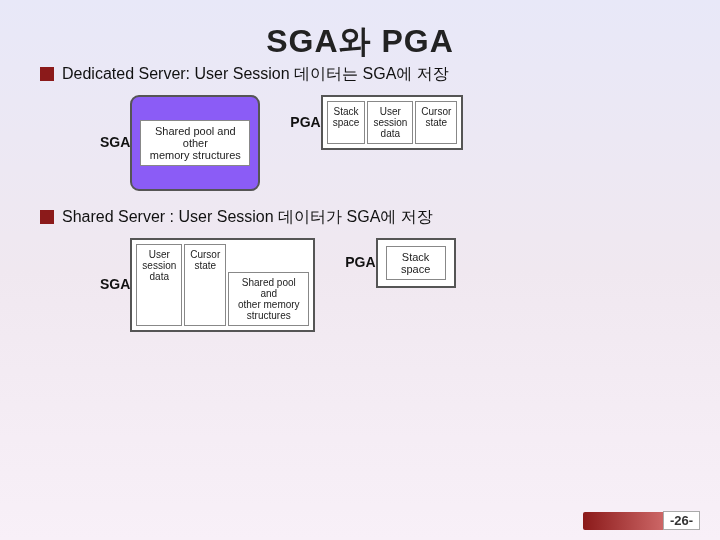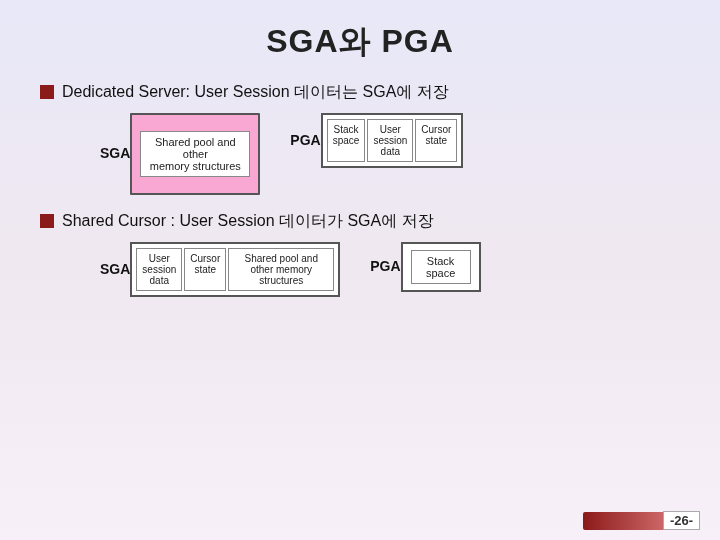--- a/index.html
+++ b/index.html
@@ -17,21 +17,20 @@
       height: 540px;
       position: relative;
       padding: 20px 40px;
     }
 
     .title {
       text-align: center;
       font-size: 32px;
       font-weight: bold;
       color: #222;
-      margin-bottom: 18px;
       letter-spacing: 1px;
     }
 
     .bullet-point {
       display: flex;
       align-items: flex-start;
       margin-bottom: 10px;
     }
 
     .bullet-square {
@@ -65,23 +64,23 @@
 
     .diagram-label {
       font-size: 14px;
       font-weight: bold;
       color: #111;
       margin-bottom: 2px;
     }
 
     .sga-box {
       border: 2px solid #555;
-      padding: 16px 8px;
-      background: #f9a8d4;
-      border-radius: 1px;
+      padding: 23px 8px;
+      background: #8b5cf6;
+      border-radius: 9px;
     }
 
     .inner-box {
       border: 1.5px solid #888;
       padding: 4px 8px;
       background: white;
       font-size: 11px;
       text-align: center;
       color: #222;
     }
@@ -188,34 +187,34 @@
 data</div>
         <div class="pga-inner" style="white-space:pre-line;">Cursor
 state</div>
       </div>
     </div>
   </div>
 
   <div class="section2">
     <div class="bullet-point">
       <div class="bullet-square"></div>
-      <span class="bullet-text">Shared Cursor : User Session 데이터가 SGA에 저장</span>
+      <span class="bullet-text">Shared Server : User Session 데이터가 SGA에 저장</span>
     </div>
 
     <div class="diagram-area2">
 
       <div class="diagram-group">
         <div class="diagram-label">SGA</div>
         <div class="sga-boxes2">
           <div class="pga-inner" style="white-space:pre-line;">User
 session
 data</div>
           <div class="pga-inner" style="white-space:pre-line;">Cursor
 state</div>
-          <div class="pga-inner" style="white-space:pre-line; width:106px;">Shared pool and
+          <div class="pga-inner" style="white-space:pre-line; width:81px;margin-top:28px;">Shared pool and
 other memory
 structures</div>
         </div>
       </div>
 
       <div class="diagram-group">
         <div class="diagram-label">PGA</div>
         <div class="pga-box2">
           <div class="inner-box" style="white-space:pre-line; width:60px;">Stack
 space</div>

